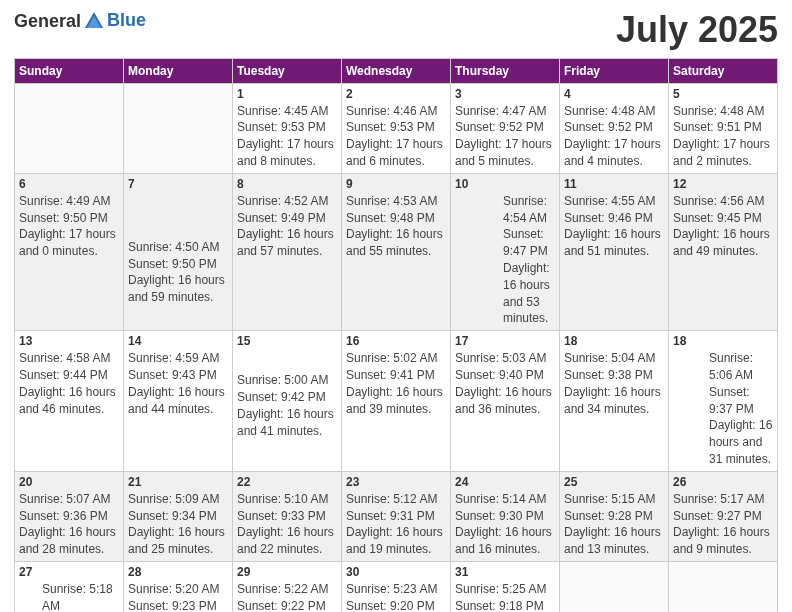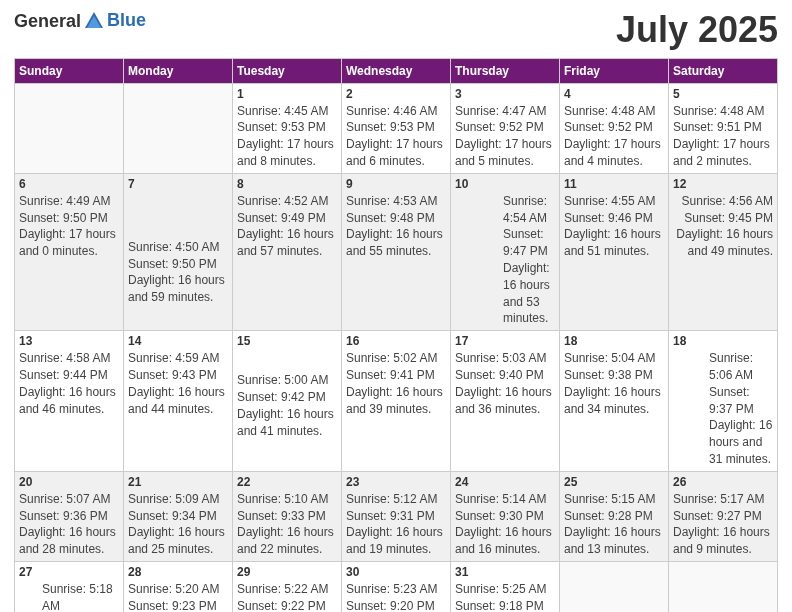--- a/index.html
+++ b/index.html
@@ -198,21 +198,21 @@
 Daylight: 16 hours and 53 minutes.</div>
           </td>
           <td>
             <span class="day-number">11</span>
             <div class="day-info" style="white-space: pre-line;">Sunrise: 4:55 AM
 Sunset: 9:46 PM
 Daylight: 16 hours and 51 minutes.</div>
           </td>
           <td>
             <span class="day-number">12</span>
-            <div class="day-info" style="white-space: pre-line; text-align: right;">Sunrise: 4:56 AM
+            <div class="day-info" style="white-space: pre-line;">Sunrise: 4:56 AM
 Sunset: 9:45 PM
 Daylight: 16 hours and 49 minutes.</div>
           </td>
         </tr>
         <tr>
           <td>
             <span class="day-number">13</span>
             <div class="day-info" style="white-space: pre-line;">Sunrise: 4:58 AM
 Sunset: 9:44 PM
 Daylight: 16 hours and 46 minutes.</div>

